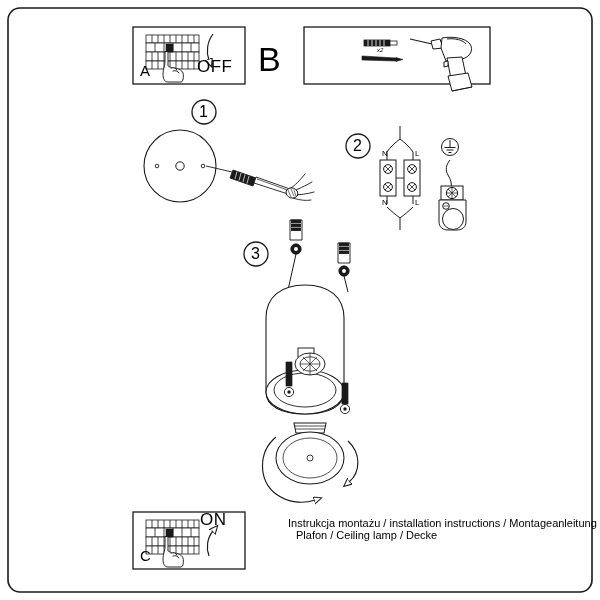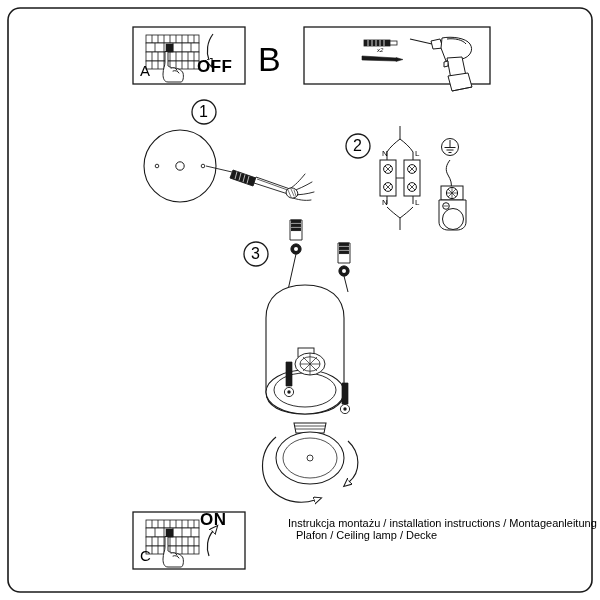--- a/index.html
+++ b/index.html
@@ -22,21 +22,21 @@
   #sheet svg {
     display: block;
   }
   .txt {
     position: absolute;
     white-space: pre;
     font-family: "Liberation Sans", sans-serif;
     color: #000;
     line-height: 1;
   }
-  .lbl-big   { font-size: 17px; font-weight: 700; letter-spacing: 0.5px; }
+  .lbl-big   { font-size: 17px; font-weight: 400; letter-spacing: 0.5px; }
   .lbl-huge  { font-size: 34px; font-weight: 400; }
   .lbl-panel { font-size: 15px; font-weight: 400; }
   .lbl-step  { font-size: 16px; font-weight: 400; }
   .lbl-nl    { font-size: 8px; font-weight: 400; }
   .lbl-x2    { font-size: 6px; font-weight: 400; font-style: italic; }
   .lbl-foot  { font-size: 11px; font-weight: 400; }
 </style>
 </head>
 <body>
 

